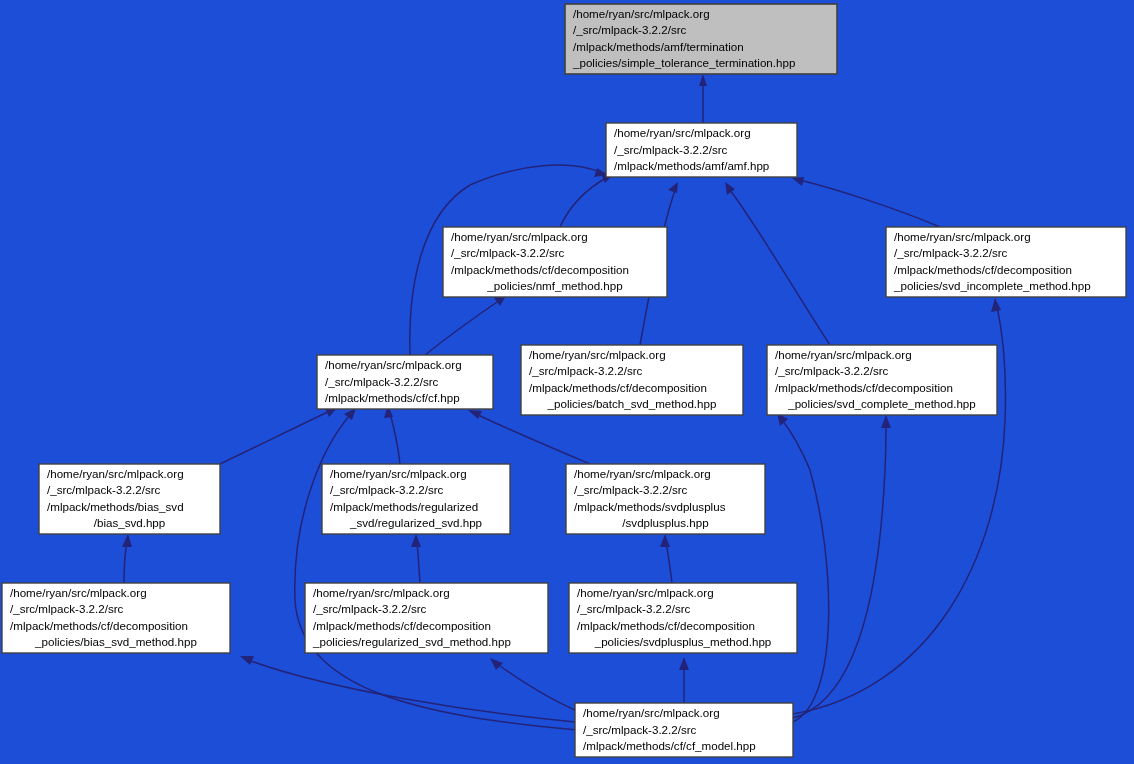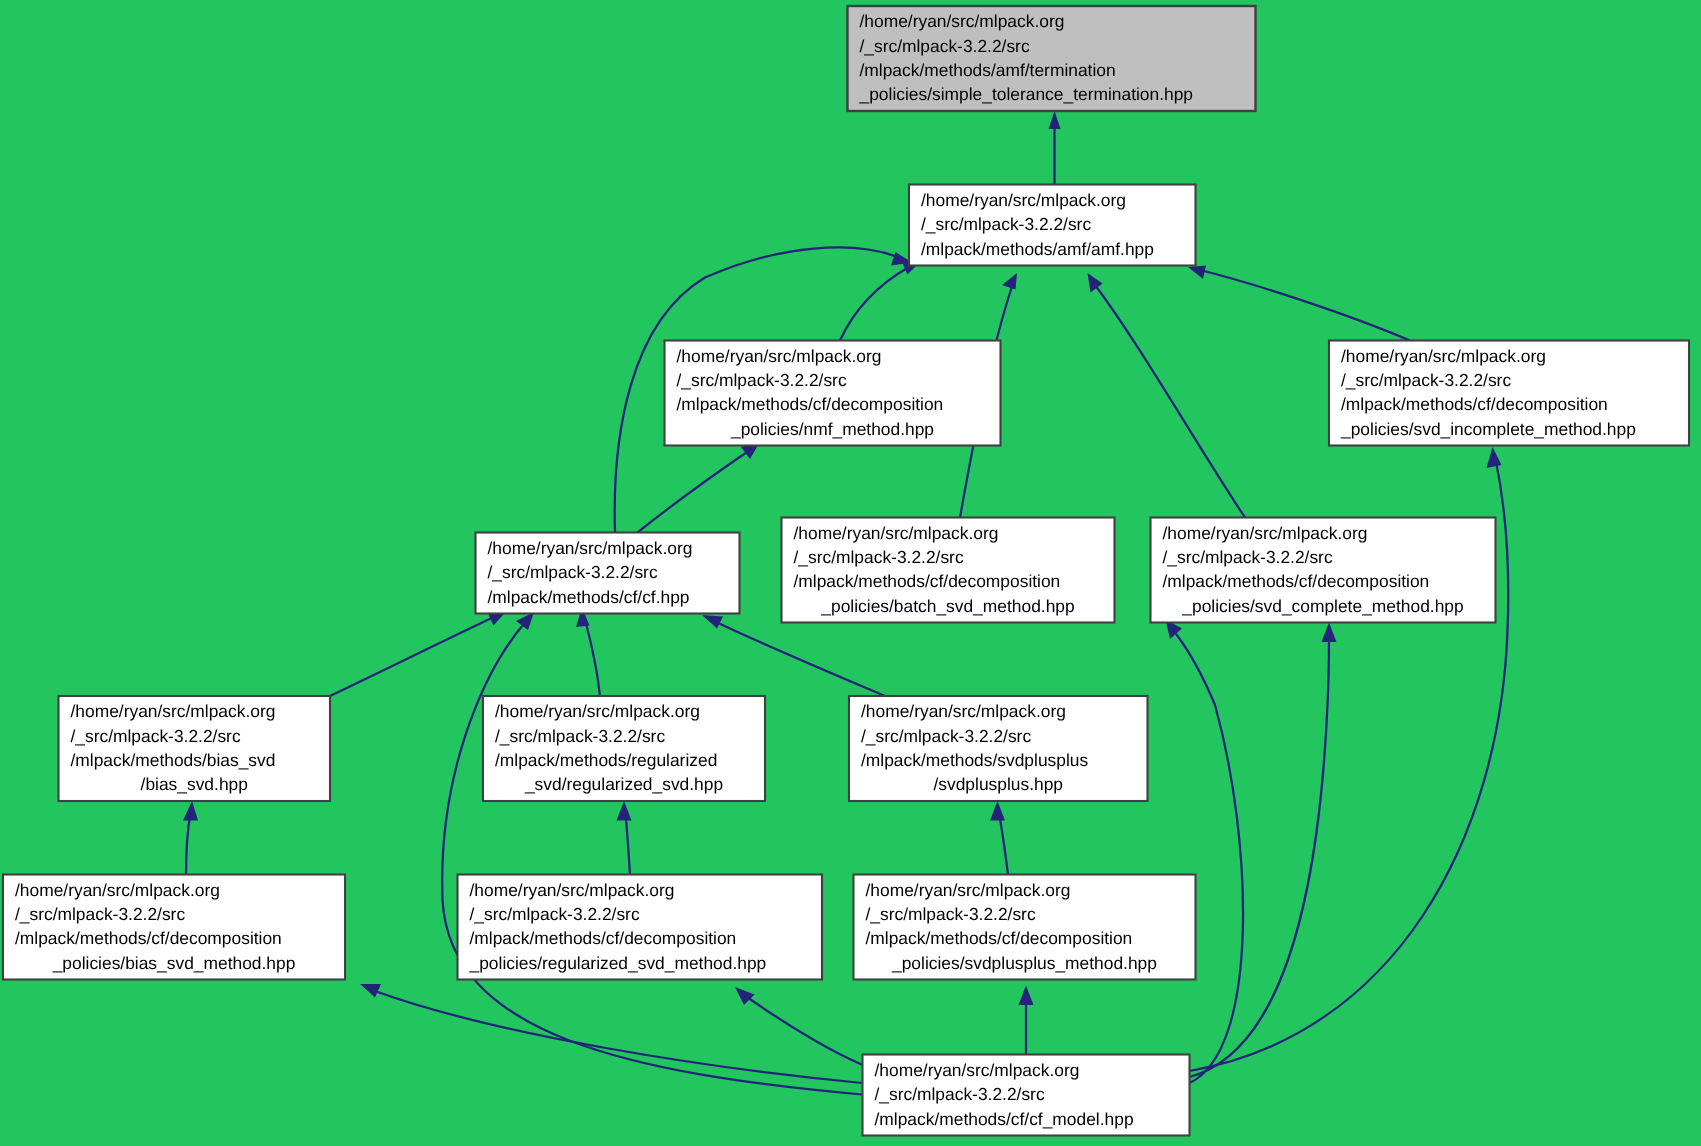--- a/index.html
+++ b/index.html
@@ -4,21 +4,21 @@
 <style>
   html, body {
     margin: 0;
     padding: 0;
     background: #ffffff;
   }
   #canvas-wrap {
     position: relative;
     width: 1134px;
     height: 764px;
-    background: #22c55e;
+    background: #1d4ed8;
     overflow: hidden;
     font-family: "Liberation Sans", sans-serif;
   }
   svg#graph {
     position: absolute;
     left: 0;
     top: 0;
     width: 1134px;
     height: 764px;
     display: block;

